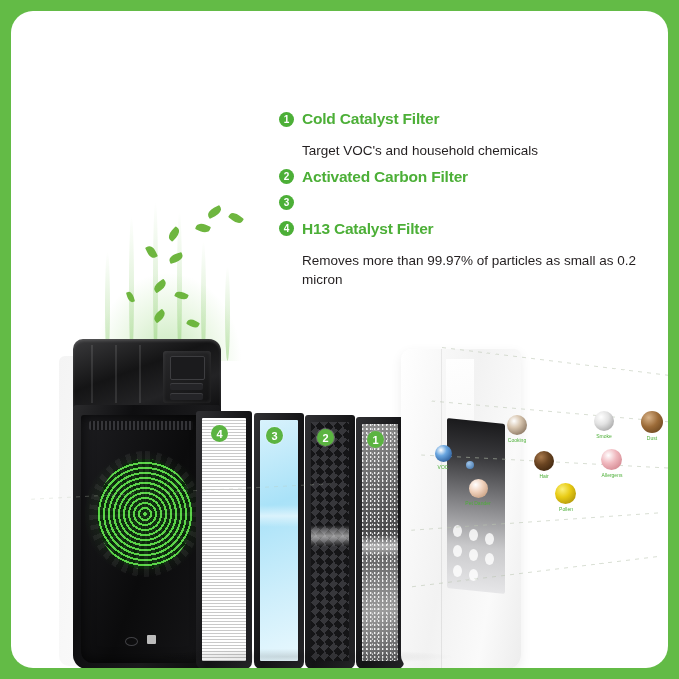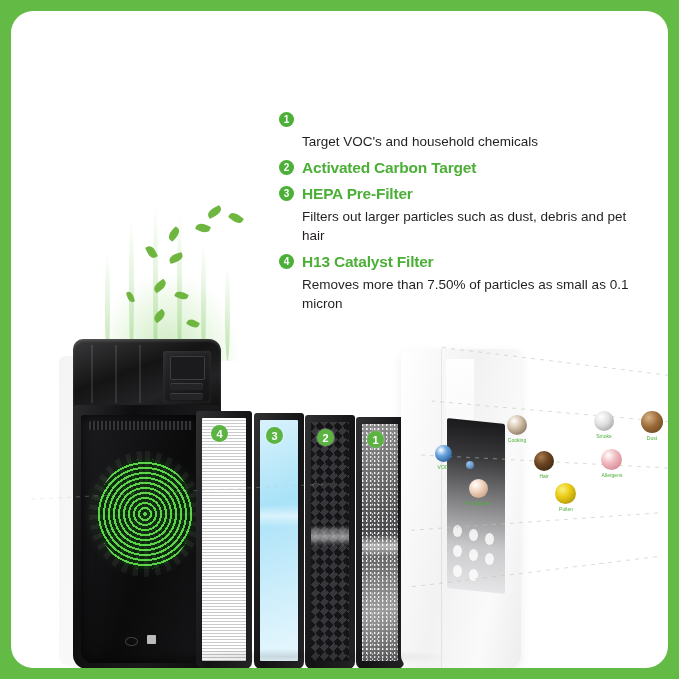--- a/index.html
+++ b/index.html
@@ -48,21 +48,21 @@
     background:#4caf37;color:#fff;
     font-size:10px;font-weight:bold;
     display:flex;align-items:center;justify-content:center;
     flex:0 0 auto;margin-right:8px;
   }
   .item-title{
     color:#4caf37;font-size:15.5px;font-weight:bold;
     letter-spacing:-0.2px;white-space:nowrap;
   }
   .item-desc{
-    margin-left:23px;margin-top:3px;
+    margin-left:23px;margin-top:12px;
     color:#231f20;font-size:13.5px;line-height:1.45;
     max-width:340px;
   }
 
   
   .scene{position:absolute;left:0;top:150px;width:657px;height:507px;}
 
   
   .plume{
     position:absolute;left:72px;top:25px;width:170px;height:175px;
@@ -245,45 +245,44 @@
 
 <div class="frame">
   <div class="panel">
 
 
     <div class="list">
 
       <div class="item">
         <div class="item-head">
           <div class="badge">1</div>
+          <div class="item-title">Cold Catalyst Filter</div>
         </div>
         <div class="item-desc">Target VOC's and household chemicals</div>
       </div>
 
       <div class="item">
         <div class="item-head">
           <div class="badge">2</div>
-          <div class="item-title">Activated Carbon Target</div>
+          <div class="item-title">Activated Carbon Filter</div>
         </div>
       </div>
 
       <div class="item">
         <div class="item-head">
           <div class="badge">3</div>
-          <div class="item-title">HEPA Pre-Filter</div>
         </div>
-        <div class="item-desc">Filters out larger particles such as dust, debris and pet hair</div>
       </div>
 
       <div class="item">
         <div class="item-head">
           <div class="badge">4</div>
           <div class="item-title">H13 Catalyst Filter</div>
         </div>
-        <div class="item-desc">Removes more than 7.50% of particles as small as 0.1 micron</div>
+        <div class="item-desc">Removes more than 99.97% of particles as small as 0.2 micron</div>
       </div>
 
     </div>
 
     <div class="scene">
 
       <div class="plume">
         <div class="plume-streak" style="left:22px;height:110px;"></div>
         <div class="plume-streak" style="left:46px;height:145px;"></div>
         <div class="plume-streak" style="left:70px;height:160px;"></div>

